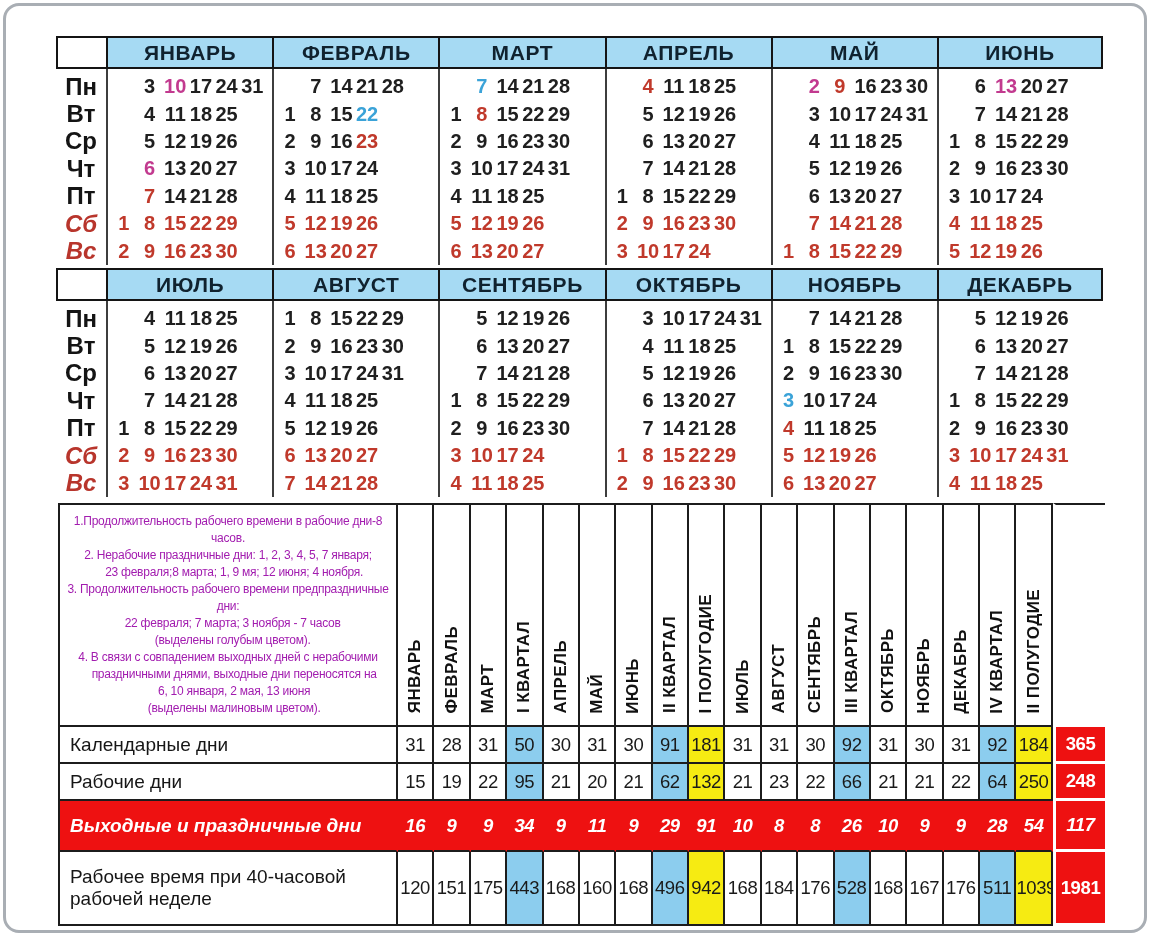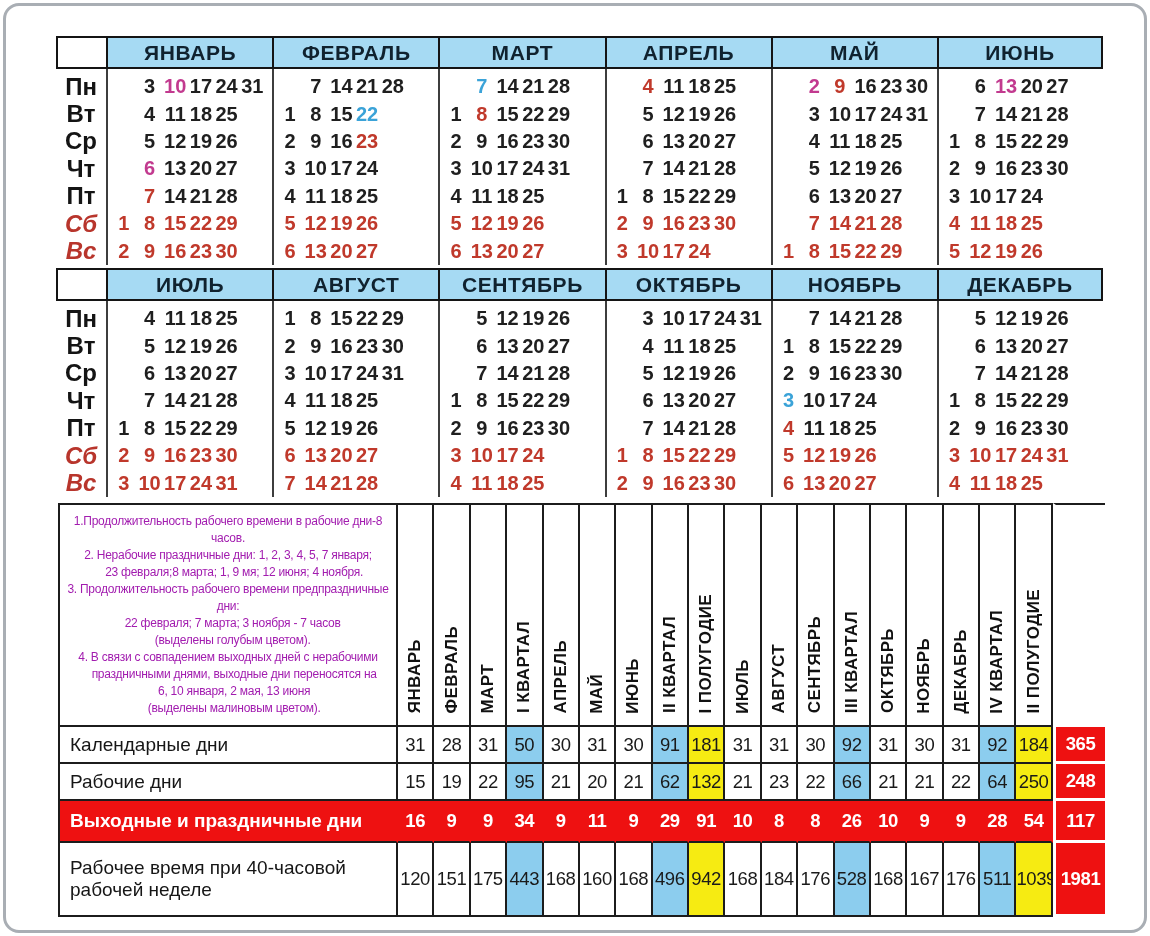--- a/index.html
+++ b/index.html
@@ -37,21 +37,21 @@
   th.h-year { background:#ee1111; border-top:none; border-right:none; border-left:3px solid #fff; border-bottom:3px solid #fff; }
   th.h-year .vtext { color:#fff; }
   td.lbl { font-size:19px; padding-left:10px; color:#161616; vertical-align:middle; }
   td.v { text-align:center; font-size:18.5px; color:#1a1a1a; letter-spacing:-0.4px; vertical-align:middle; }
   td.bg-blue { background:#8ccdee; }
   td.bg-yellow { background:#f6eb12; }
   td.v-red { background:#ee1111; color:#fff; font-weight:700; border-right-color:#ee1111; }
   td.lbl-red { background:#ee1111; color:#fff; font-weight:700; border-right-color:#ee1111; }
   td.v-year { background:#ee1111; color:#fff; font-weight:700; border-right:none; border-left:3px solid #fff; border-bottom:3px solid #fff; }
   tr.r1 td, tr.r2 td { height:37px;margin-top:20px; }
-  tr.r3 td { height:42px; }
+  tr.r3 td { height:51px;font-style:italic; }
   tr.r4 td { height:74px; }
 </style>
 </head>
 <body>
 
 <div class="stage">
   <div class="frame"></div>
 
   <div class="cal cal1">
       <div class="cal-head">

